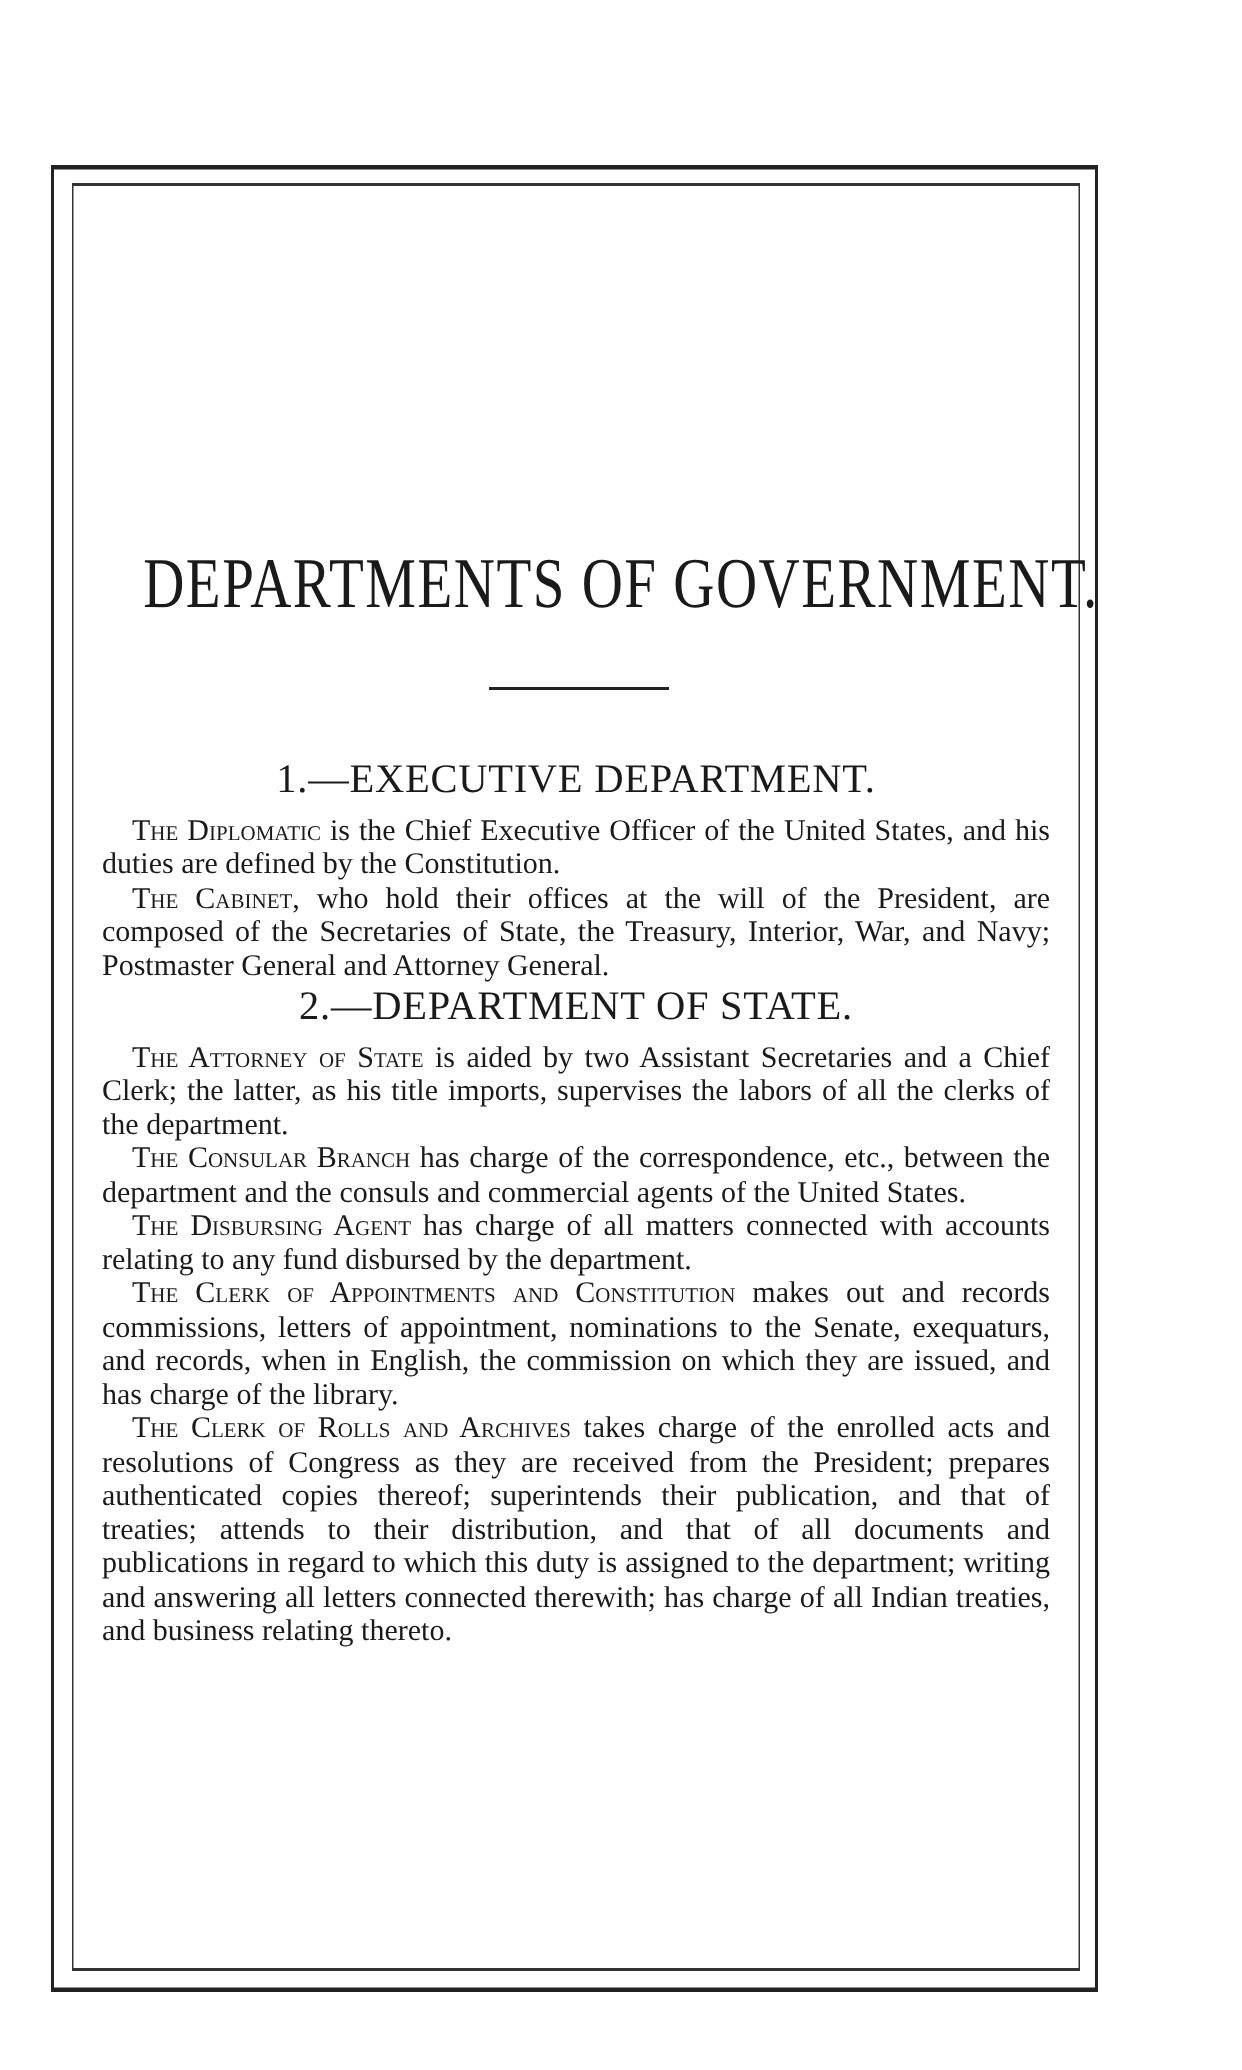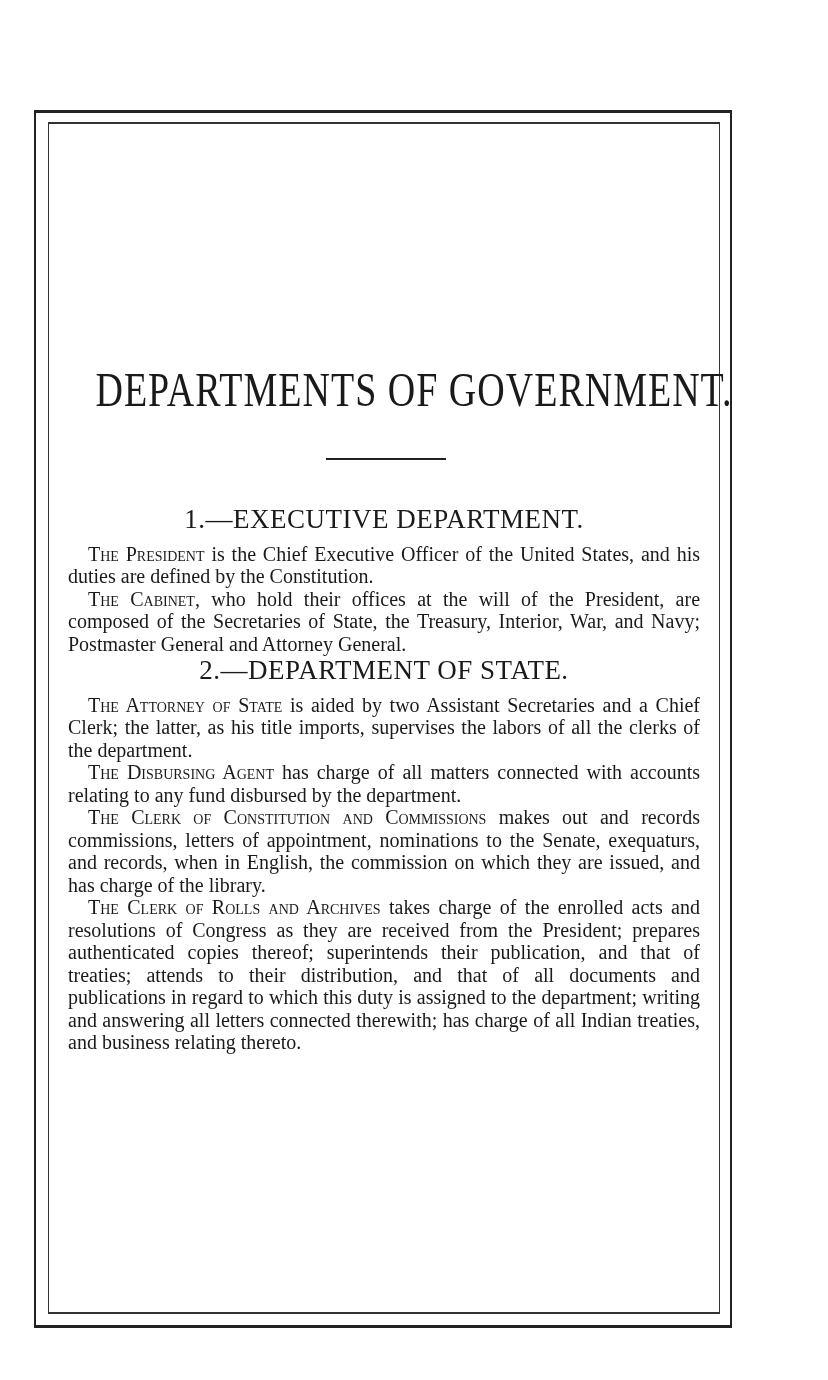--- a/index.html
+++ b/index.html
@@ -92,25 +92,26 @@
 <div class="outer-frame"></div>
 <div class="inner-frame"></div>
 
 <h1 class="page-title">DEPARTMENTS OF GOVERNMENT.</h1>
 <div class="title-rule"></div>
 
 <div class="content">
 
   <div class="section">
     <h2 class="section-heading">1.—EXECUTIVE DEPARTMENT.</h2>
-    <p class="para"><span class="lead">The President</span><span> is the Chief Executive Officer of the United States, and his duties are defined by the Constitution.</span></p>
+    <p class="para"><span class="lead">The Diplomatic</span><span> is the Chief Executive Officer of the United States, and his duties are defined by the Constitution.</span></p>
     <p class="para"><span class="lead">The Cabinet</span><span>, who hold their offices at the will of the President, are composed of the Secretaries of State, the Treasury, Interior, War, and Navy; Postmaster General and Attorney General.</span></p>
   </div>
 
   <div class="section">
     <h2 class="section-heading">2.—DEPARTMENT OF STATE.</h2>
     <p class="para"><span class="lead">The Attorney of State</span><span> is aided by two Assistant Secretaries and a Chief Clerk; the latter, as his title imports, supervises the labors of all the clerks of the department.</span></p>
+    <p class="para"><span class="lead">The Consular Branch</span><span> has charge of the correspondence, etc., between the department and the consuls and commercial agents of the United States.</span></p>
     <p class="para"><span class="lead">The Disbursing Agent</span><span> has charge of all matters connected with accounts relating to any fund disbursed by the department.</span></p>
-    <p class="para"><span class="lead">The Clerk of Constitution and Commissions</span><span> makes out and records commissions, letters of appointment, nominations to the Senate, exequaturs, and records, when in English, the commission on which they are issued, and has charge of the library.</span></p>
+    <p class="para"><span class="lead">The Clerk of Appointments and Constitution</span><span> makes out and records commissions, letters of appointment, nominations to the Senate, exequaturs, and records, when in English, the commission on which they are issued, and has charge of the library.</span></p>
     <p class="para"><span class="lead">The Clerk of Rolls and Archives</span><span> takes charge of the enrolled acts and resolutions of Congress as they are received from the President; prepares authenticated copies thereof; superintends their publication, and that of treaties; attends to their distribution, and that of all documents and publications in regard to which this duty is assigned to the department; writing and answering all letters connected therewith; has charge of all Indian treaties, and business relating thereto.</span></p>
   </div>
 
 </div>
 
 </body></html>

